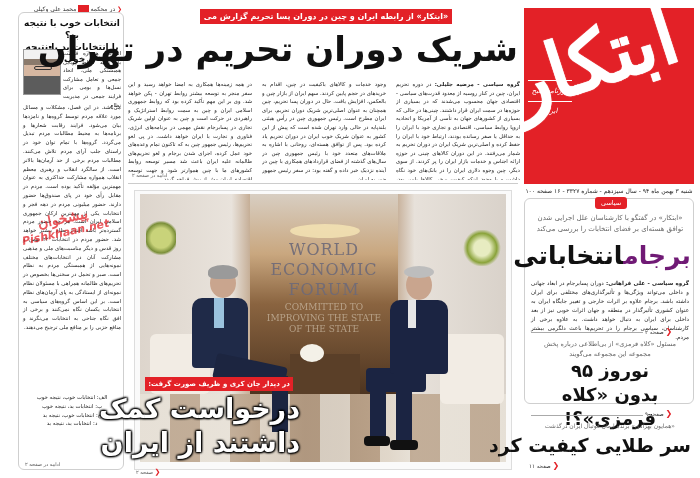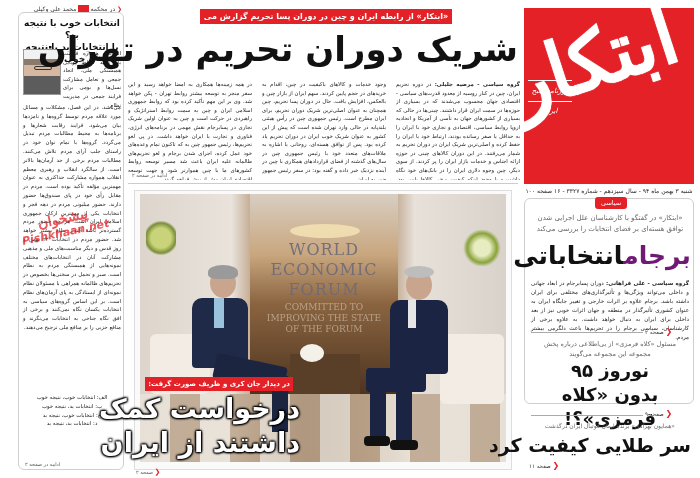--- a/index.html
+++ b/index.html
@@ -284,21 +284,21 @@
   <div class="back-panel"></div>
   <div class="lamp"></div>
   <div class="wef">
     <div>WORLD</div>
     <div>ECONOMIC</div>
     <div>FORUM</div>
   </div>
   <div class="wall-text">
     <div>COMMITTED TO</div>
     <div>IMPROVING THE STATE</div>
-    <div>OF THE FORUM</div>
+    <div>OF THE STATE</div>
   </div>
   <div class="floor"></div>
   <div class="plant-l"></div>
   <div class="plant-r"></div>
   <div class="chair-l"></div>
   <div class="chair-r"></div>
   <div class="table-center"></div>
   <div class="flowers"></div>
   <div class="person-l">
     <div class="body"></div>

